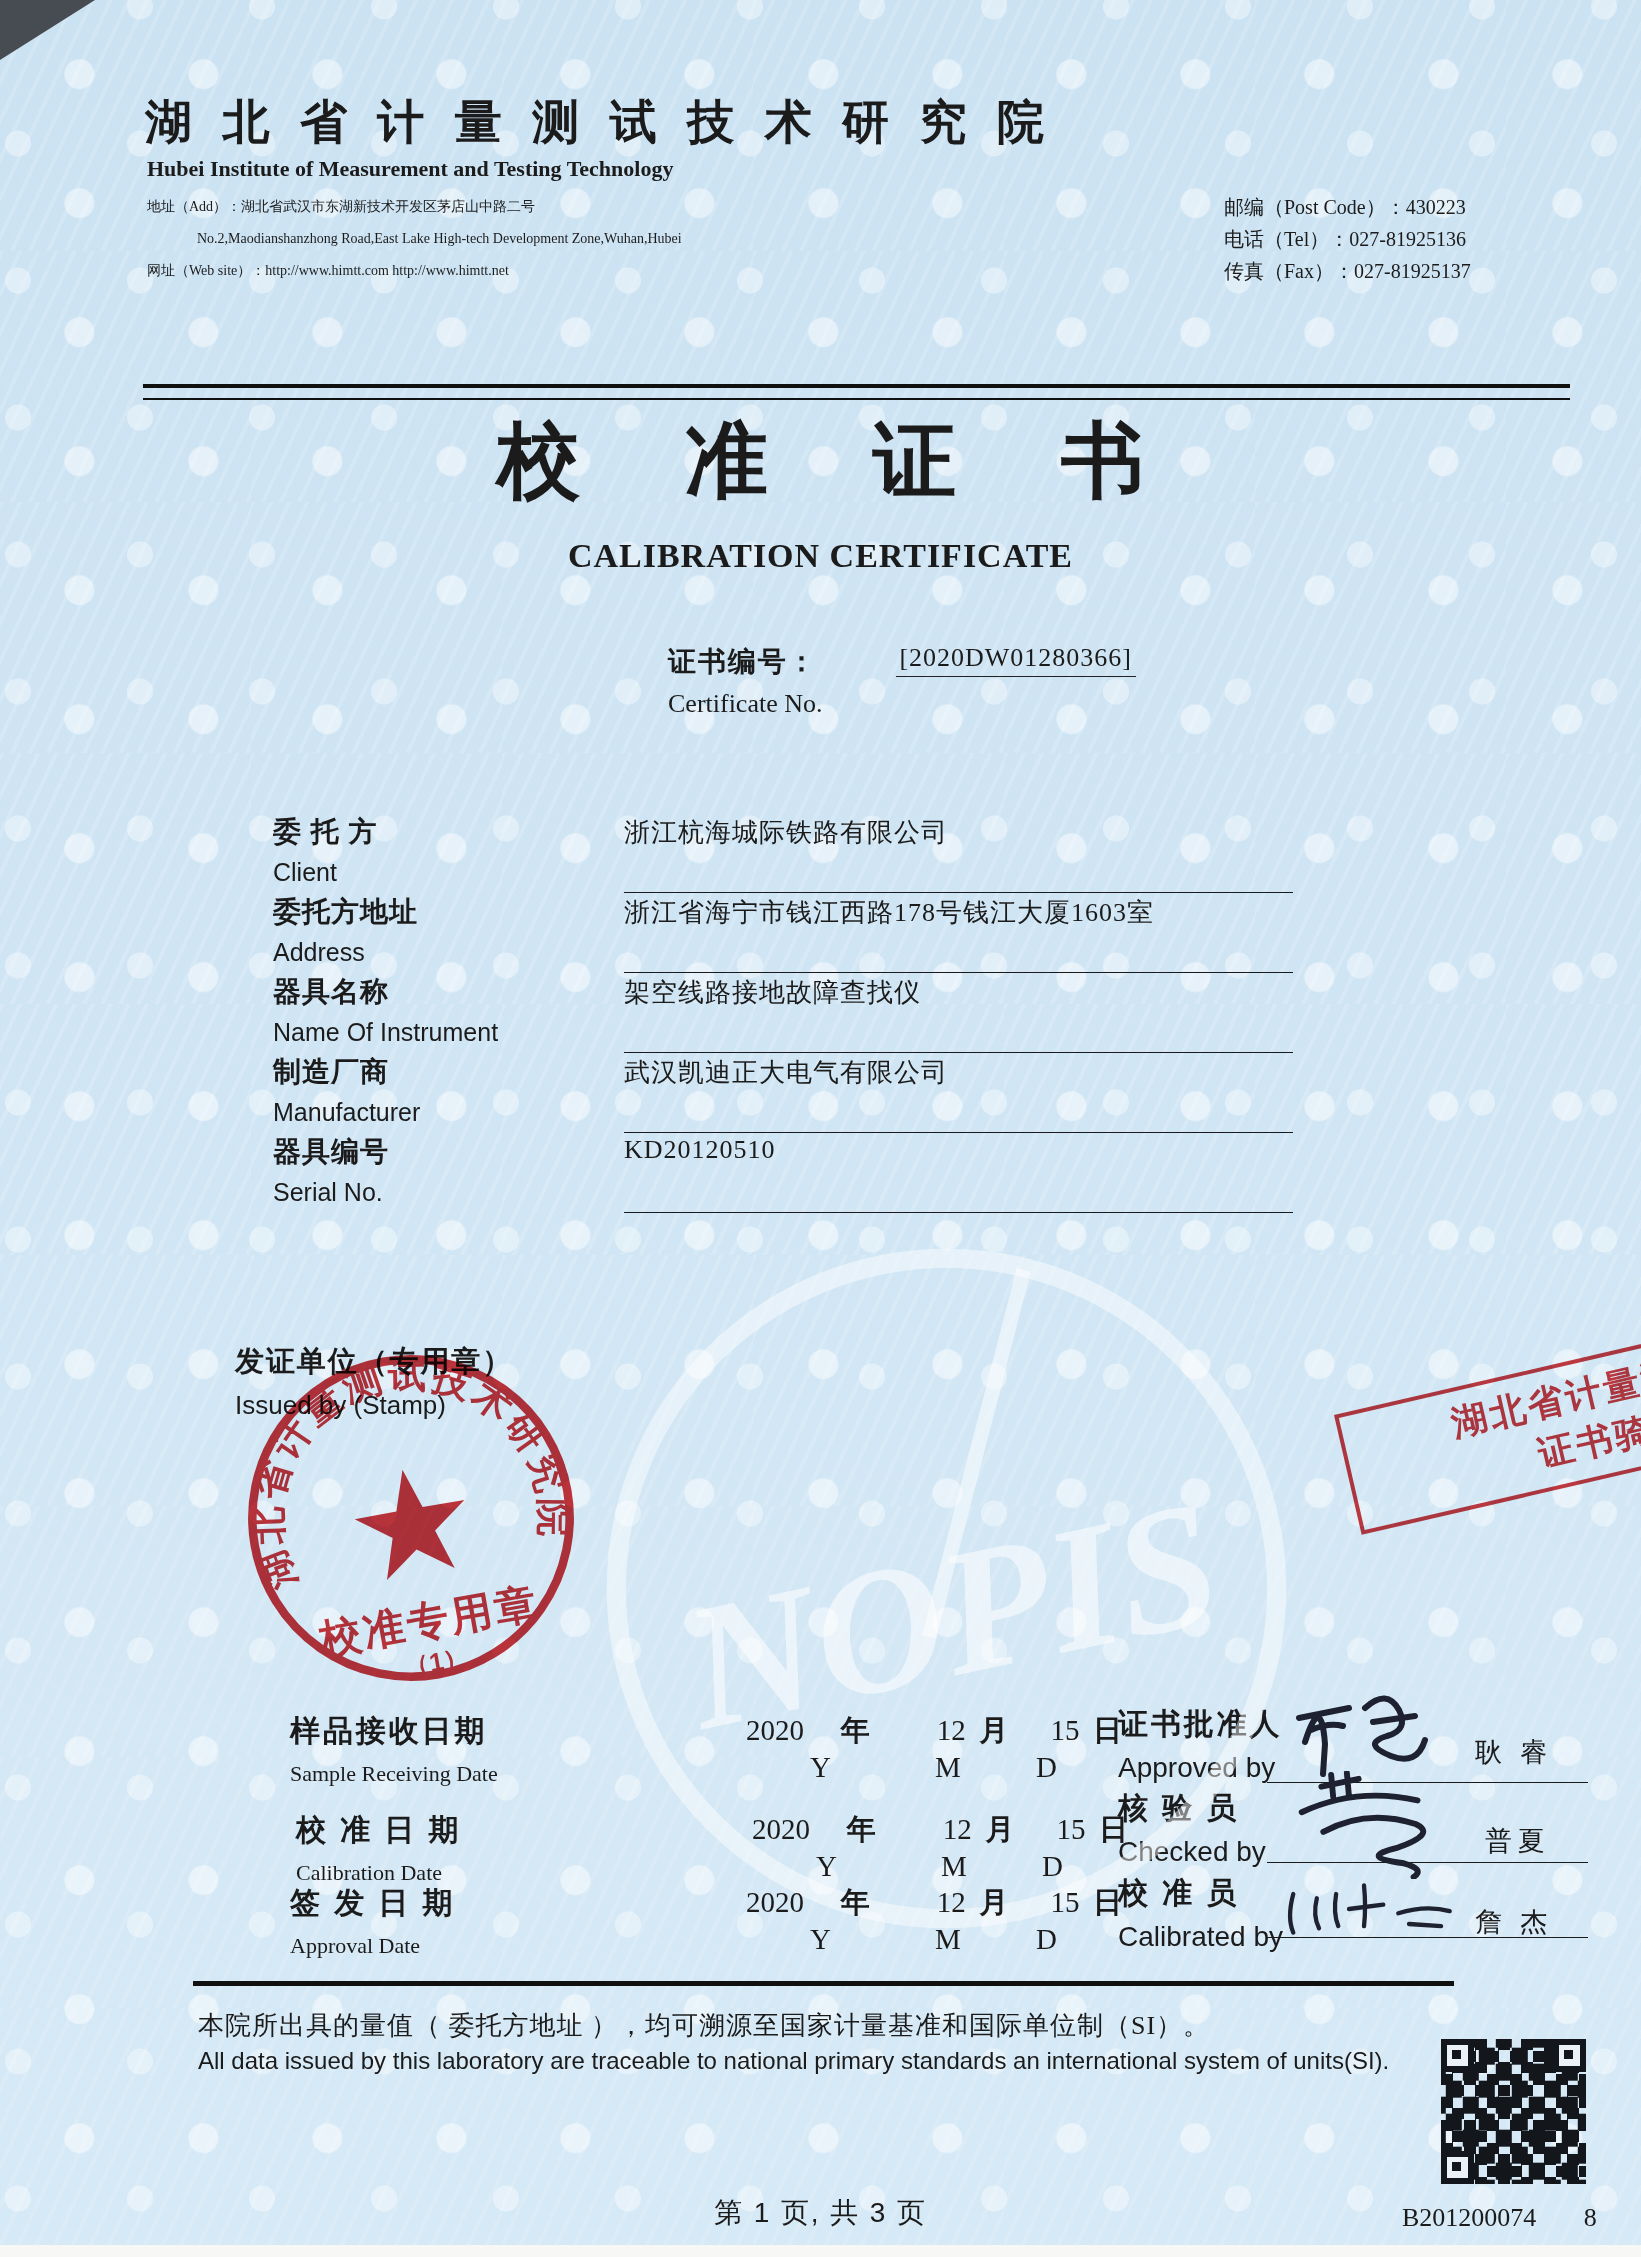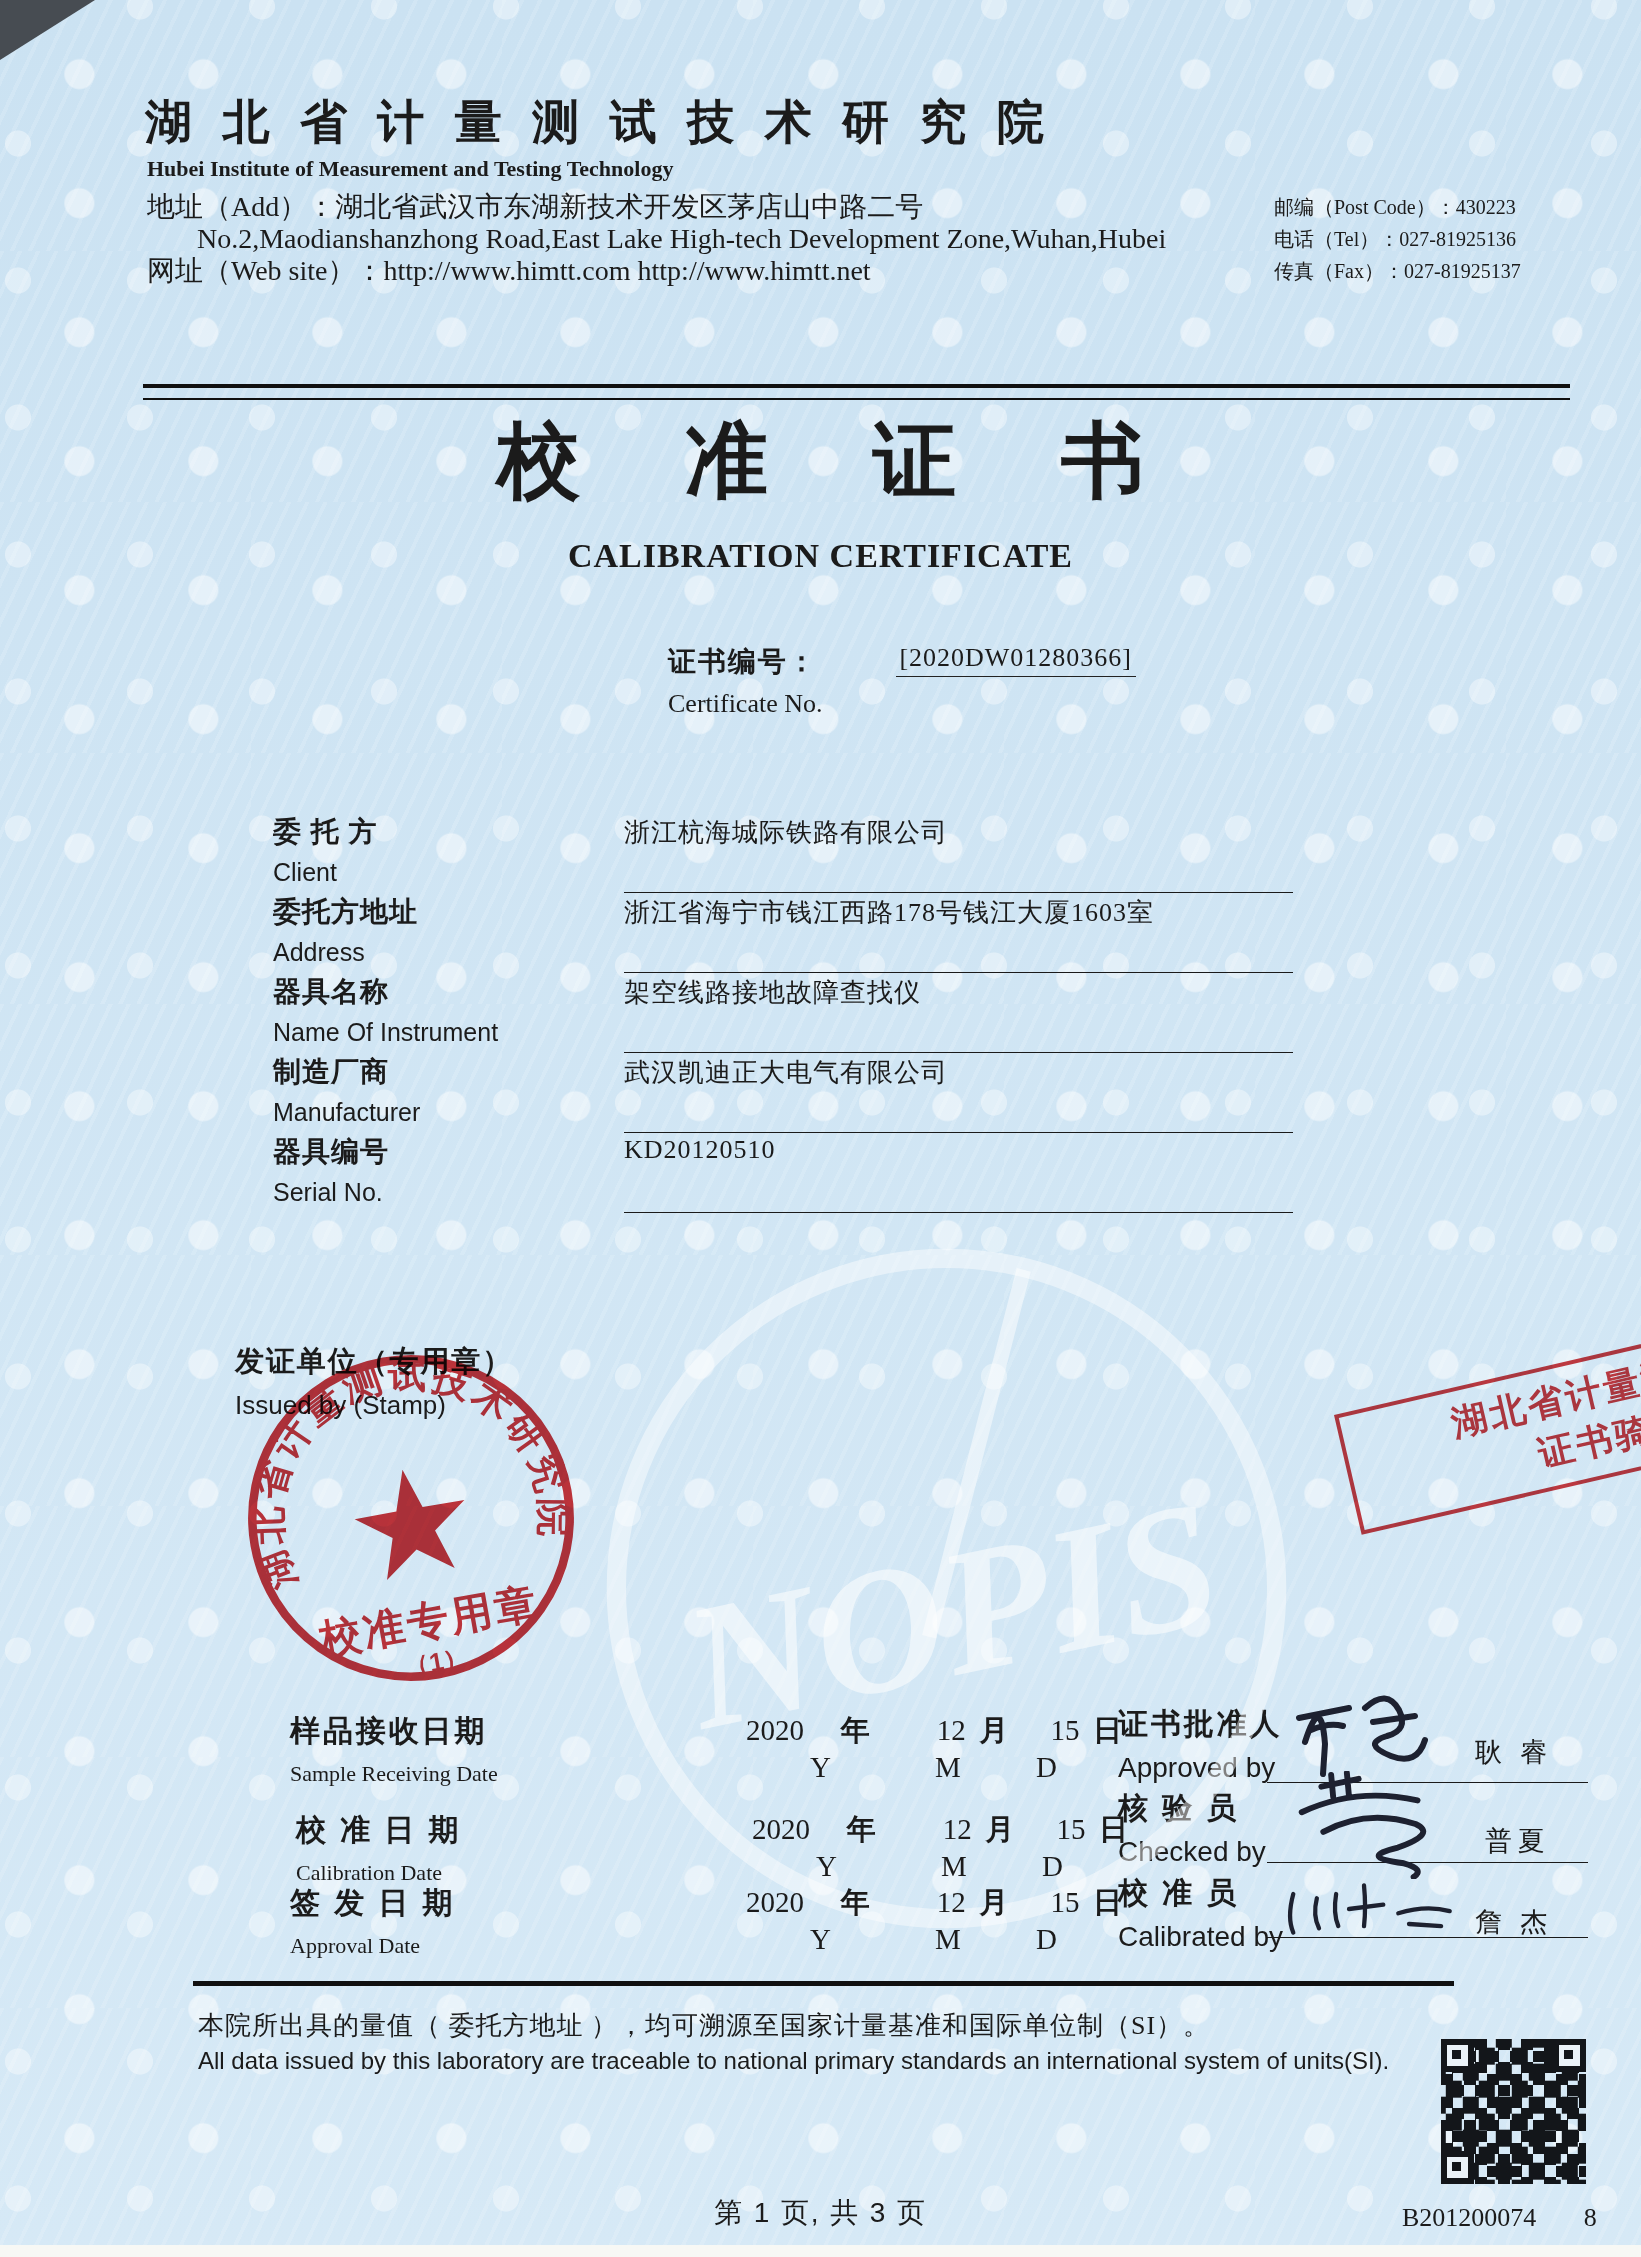--- a/index.html
+++ b/index.html
@@ -11,23 +11,23 @@
       radial-gradient(circle, rgba(255,255,255,.38) 0 12.6px, rgba(255,255,255,0) 13.5px),
       repeating-linear-gradient(115deg, rgba(255,255,255,.14) 0 3.9px, rgba(255,255,255,0) 3.9px 16.4px),
       linear-gradient(#cbe2f2,#d6e9f6);
     background-size:124px 129px,122px 137px,251px 251px,100% 100%;
     background-position:17.4px 9.7px,79px 75px,0 0,0 0;
   }
   .abs{position:absolute;}
   
   .inst-cn{left:145px;top:91px;font-size:47px;font-weight:bold;letter-spacing:8.7px;white-space:nowrap;}
   .inst-en{left:147px;top:156px;font-size:22px;font-weight:bold;font-family:"Liberation Serif",serif;}
-  .contact{left:147px;top:191px;font-size:28px;line-height:32px;font-family:"Liberation Serif",serif;white-space:nowrap;}
+  .contact{left:147px;top:191px;font-size:14px;line-height:32px;font-family:"Liberation Serif",serif;white-space:nowrap;}
   .contact .indent{padding-left:50px;}
-  .contact-right{left:1274px;top:191px;font-size:20px;line-height:32px;font-family:"Liberation Serif",serif;white-space:nowrap;}
+  .contact-right{left:1224px;top:191px;font-size:20px;line-height:32px;font-family:"Liberation Serif",serif;white-space:nowrap;}
   .double-rule{left:143px;top:384px;width:1427px;height:9.7px;border-top:4.8px solid #101010;border-bottom:2.9px solid #101010;}
   
   .title-cn{left:0;right:0;top:406px;text-align:center;font-size:83px;font-weight:bold;letter-spacing:41px;text-indent:41px;}
   .title-en{left:0;right:0;top:537px;text-align:center;font-size:34px;font-weight:bold;font-family:"Liberation Serif",serif;letter-spacing:1px;}
   
   .certno{left:668px;top:643px;}
   .certno-row{display:flex;align-items:flex-start;gap:32px;}
   .certno-label{font-size:28px;font-weight:bold;letter-spacing:1.9px;}
   .certno-value{margin-left:46px;font-size:26px;font-family:"Liberation Serif",serif;border-bottom:1.9px solid #222;padding:0 3.9px 2.9px 3.9px;letter-spacing:1px;}
   .certno-en{font-size:26px;font-family:"Liberation Serif",serif;margin-top:7.7px;}

